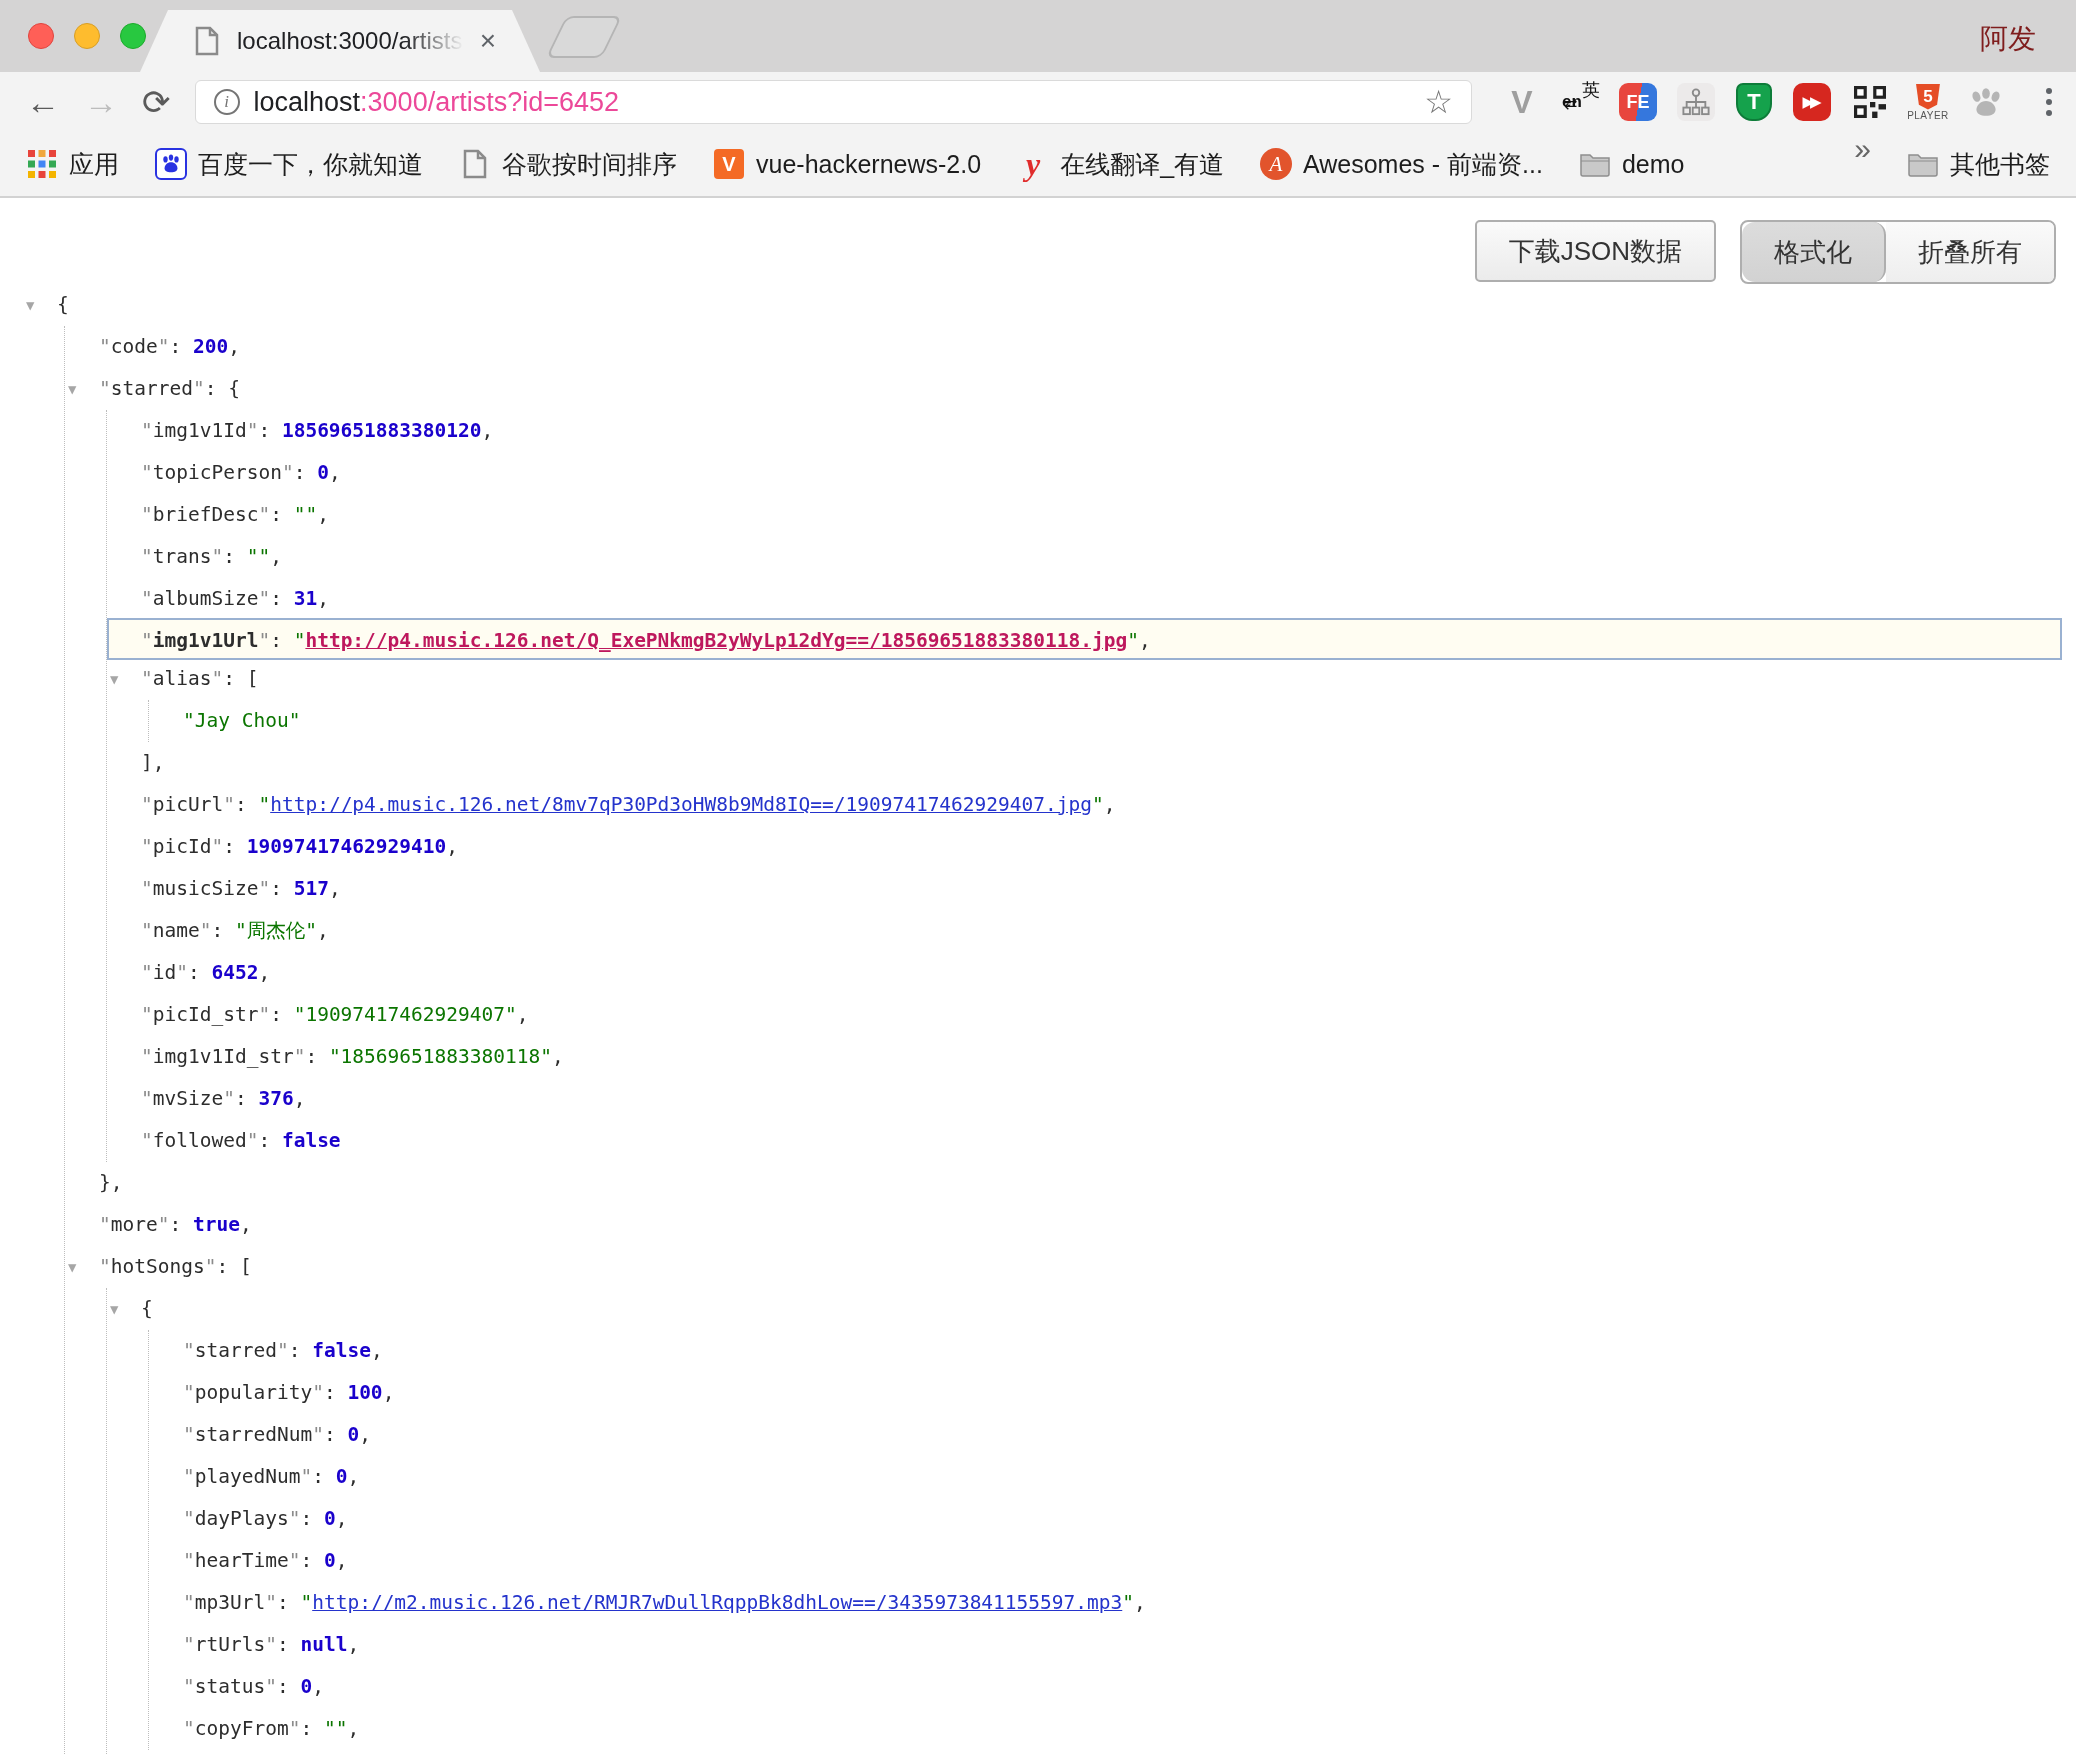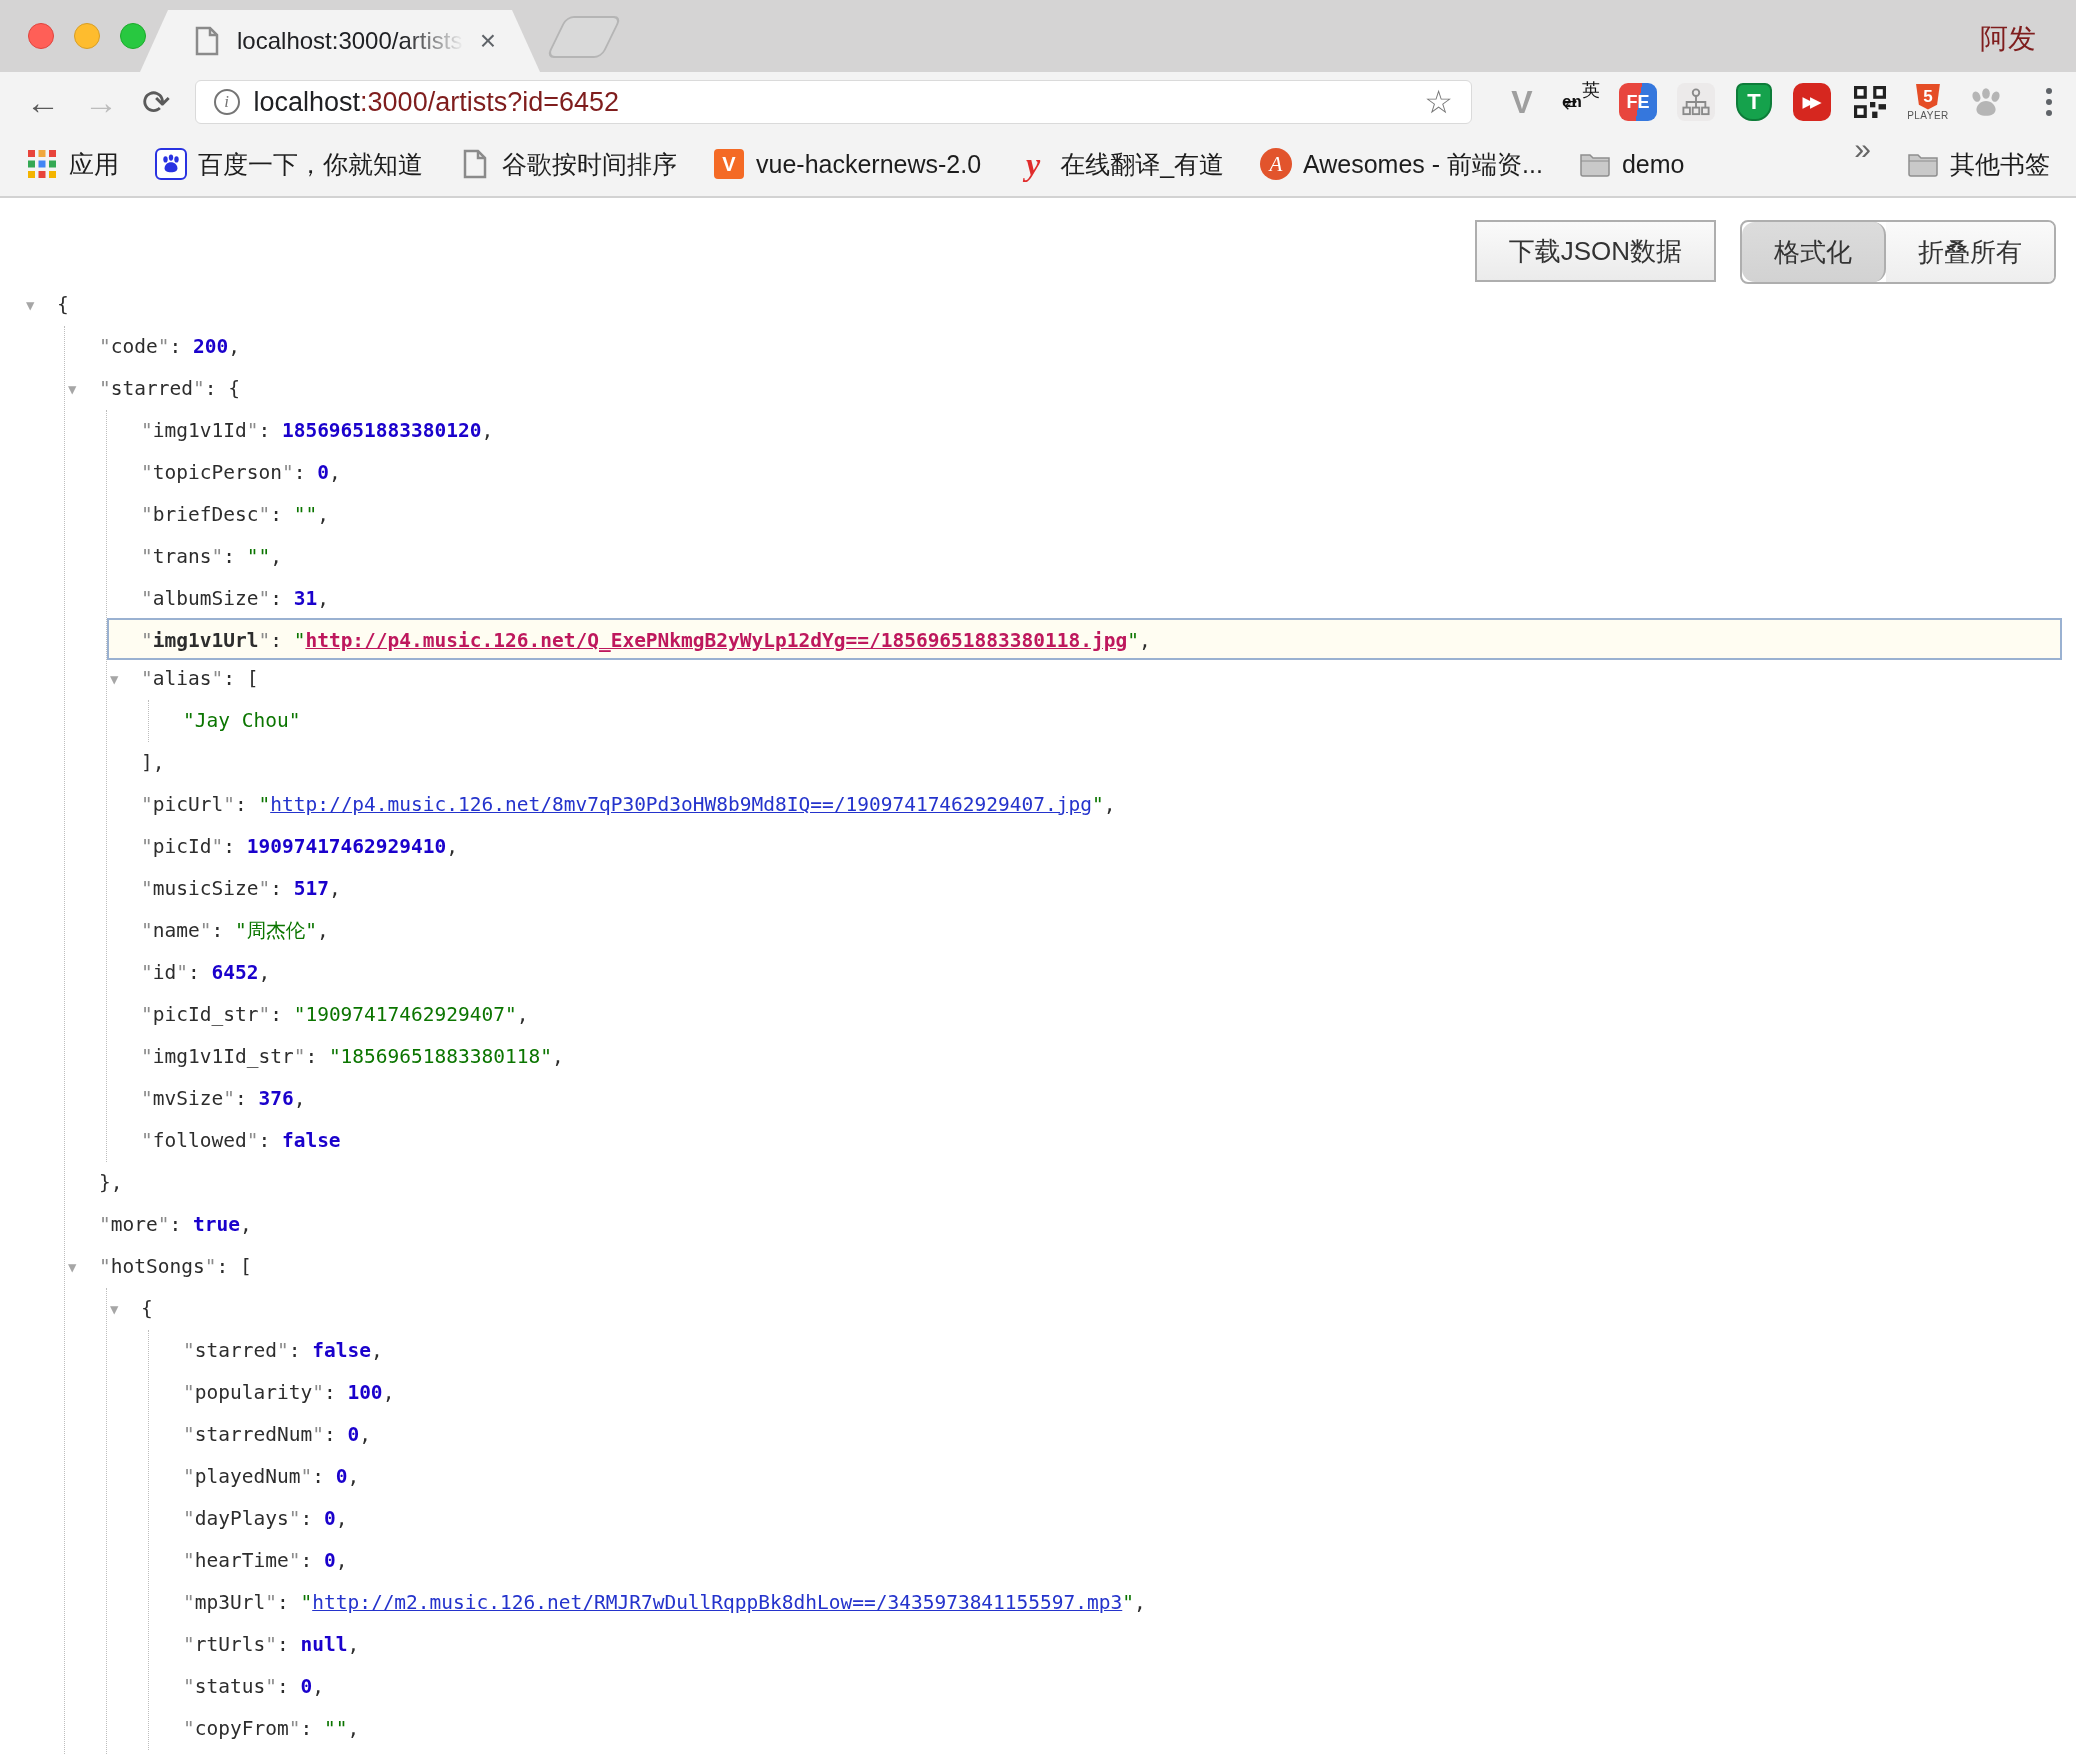--- a/index.html
+++ b/index.html
@@ -30,21 +30,21 @@
     padding:0 20px 0 26px; gap:24px; }
   .nav-icon { font-size:34px; color:#5a5a5a; line-height:1; }
   .nav-icon.disabled { color:#bcbcbc; }
   .address-bar { width:1280px; height:44px; background:#fff; border:1px solid #dadada;
     border-radius:6px; display:flex; align-items:center; padding:0 18px; gap:14px; }
   .info-icon { width:26px; height:26px; border:2px solid #757575; border-radius:50%;
     color:#757575; font-size:17px; display:flex; align-items:center; justify-content:center;
     font-family:"Liberation Serif",serif; font-style:italic; }
   .url-text { font-size:27px; white-space:nowrap; }
   .url-host { color:#202124; }
-  .url-rest { color:#7f1d1d; }
+  .url-rest { color:#ec4899; }
   .star-icon { margin-left:auto; font-size:32px; color:#757575; line-height:1; }
   .extensions { display:flex; align-items:center; gap:14px; margin-left:4px; }
   .ext { width:44px; height:44px; display:flex; align-items:center; justify-content:center;
     position:relative; }
   .ext-vue { font-size:32px; font-weight:bold; color:#9e9e9e; }
   .tr-zh { position:absolute; top:-2px; right:2px; font-size:18px; color:#111; }
   .tr-en { position:absolute; bottom:12px; left:4px; font-size:17px; color:#111; font-weight:bold; }
   .tr-arrow { position:absolute; top:14px; left:6px; font-size:16px; color:#111; }
   .ext-fe { width:38px; height:38px; border-radius:9px; color:#fff; font-weight:bold;
     font-size:18px; display:flex; align-items:center; justify-content:center;
@@ -80,21 +80,21 @@
   .bm-awesomes { width:32px; height:32px; border-radius:50%; background:#e2542c; color:#fff;
     font-size:21px; font-style:italic; font-family:"Liberation Serif",serif;
     display:flex; align-items:center; justify-content:center; }
   .bm-spacer { flex:1; }
   .bm-chevron { font-size:30px; color:#666; }
 
   
   .content { position:relative; height:1556px; background:#fff; overflow:hidden; }
   .actions { position:absolute; top:22px; right:20px; display:flex; gap:24px; }
   .download-btn { height:62px; padding:0 32px; font-size:26px; color:#333;
-    border:2px solid #aeaeae; border-radius:0;
+    border:2px solid #aeaeae; border-radius:5px;
     background:linear-gradient(#fafafa,#ebebeb); display:flex; align-items:center; }
   .segmented { display:flex; border:2px solid #aeaeae; border-radius:8px; overflow:hidden; }
   .seg { height:60px; padding:0 32px; font-size:26px; color:#333; display:flex;
     align-items:center; background:linear-gradient(#fafafa,#eeeeee); }
   .seg.active { background:linear-gradient(#dcdcdc,#d2d2d2); border-right:2px solid #aeaeae;border-radius:13px; }
 
   
   .json-tree { padding:86px 14px 0 57px; font-family:"DejaVu Sans Mono",monospace;
     font-size:19.5px; color:#333; }
   .json-line { position:relative; height:42px; line-height:42px; white-space:nowrap; }

